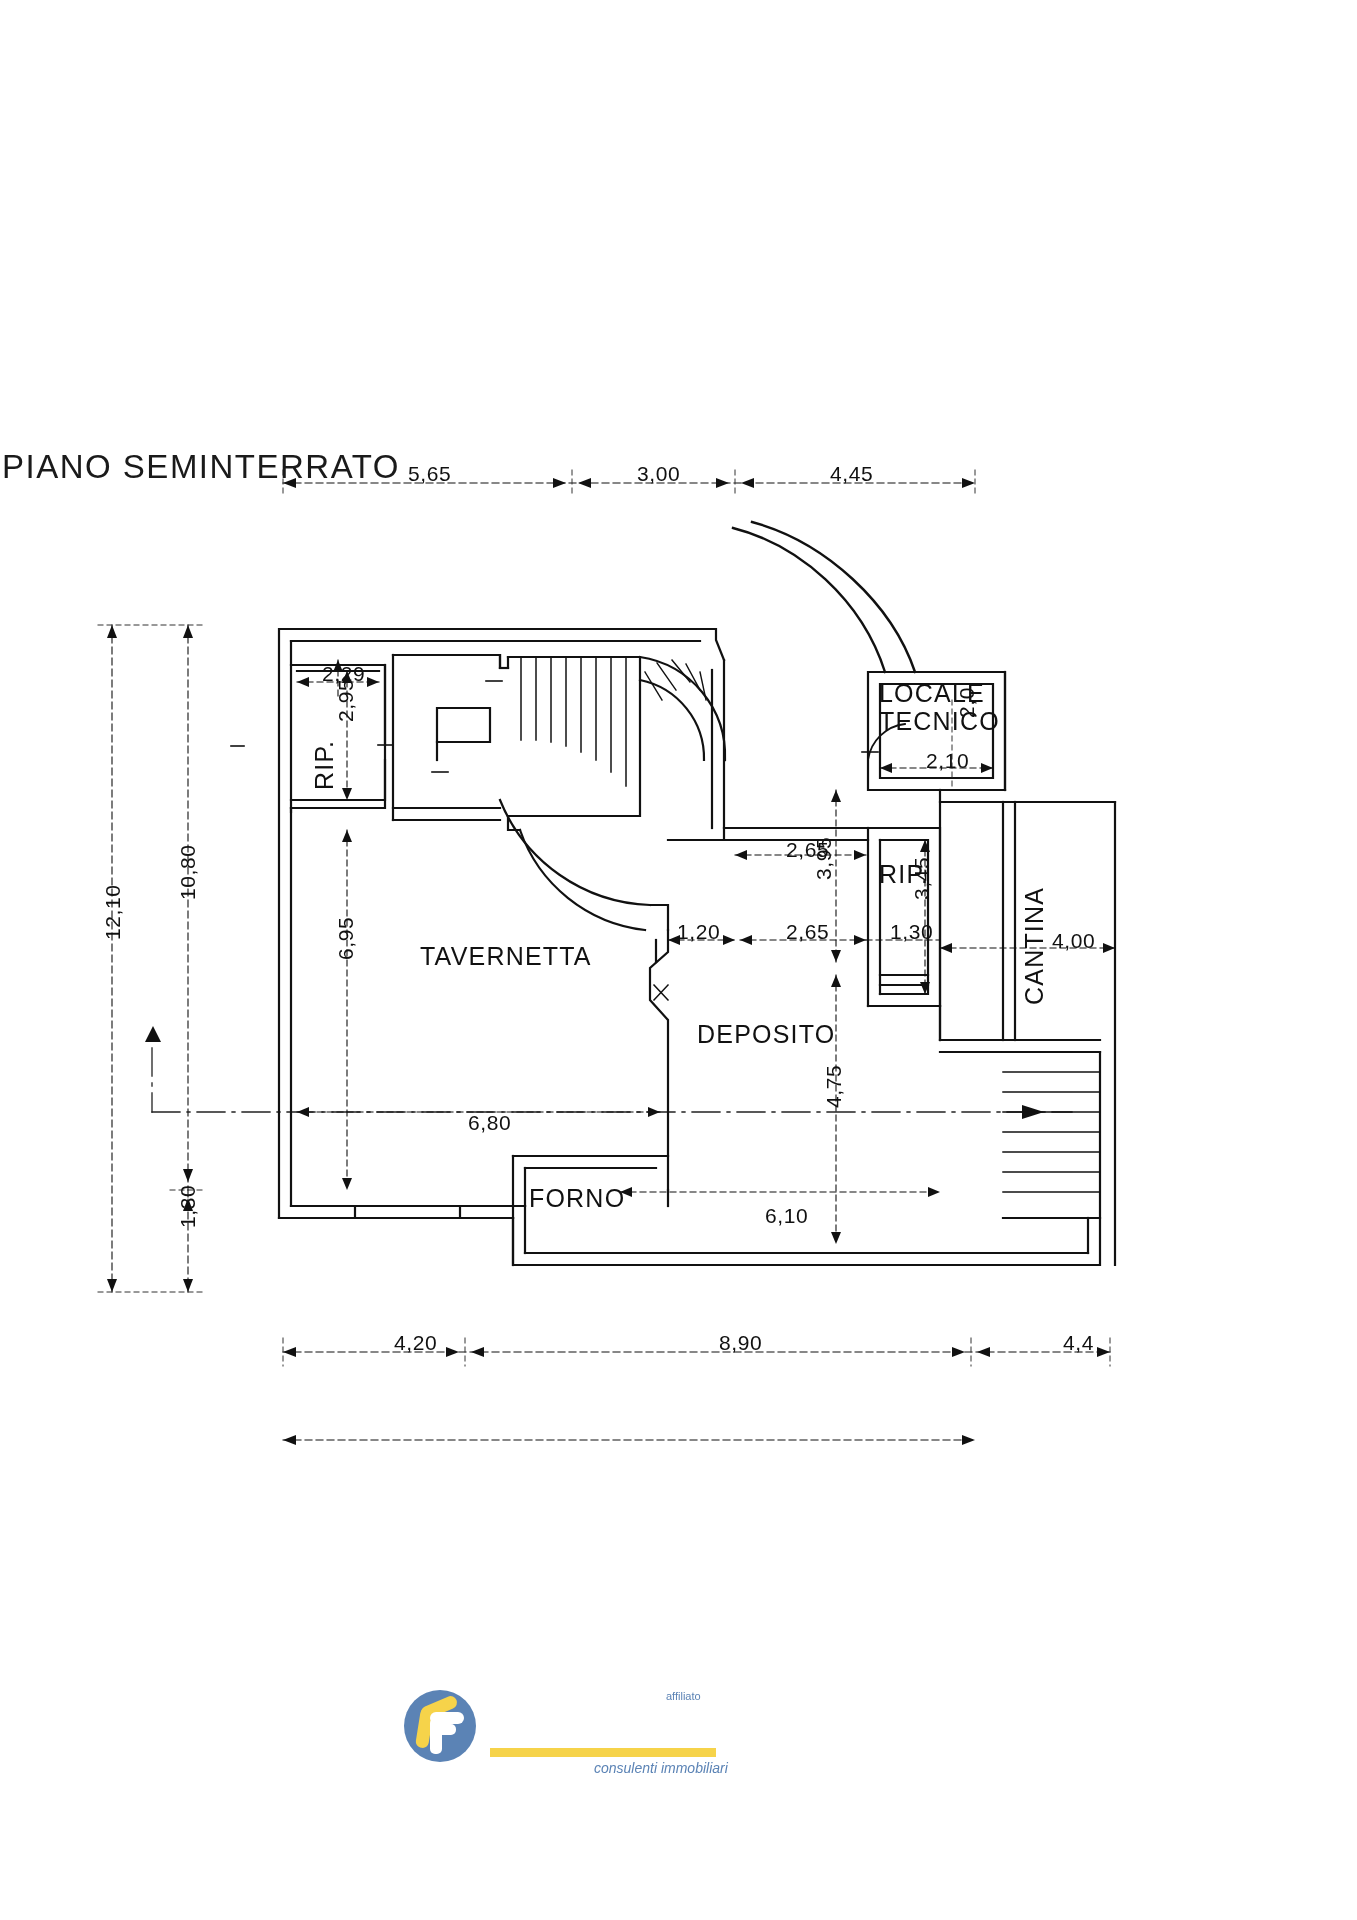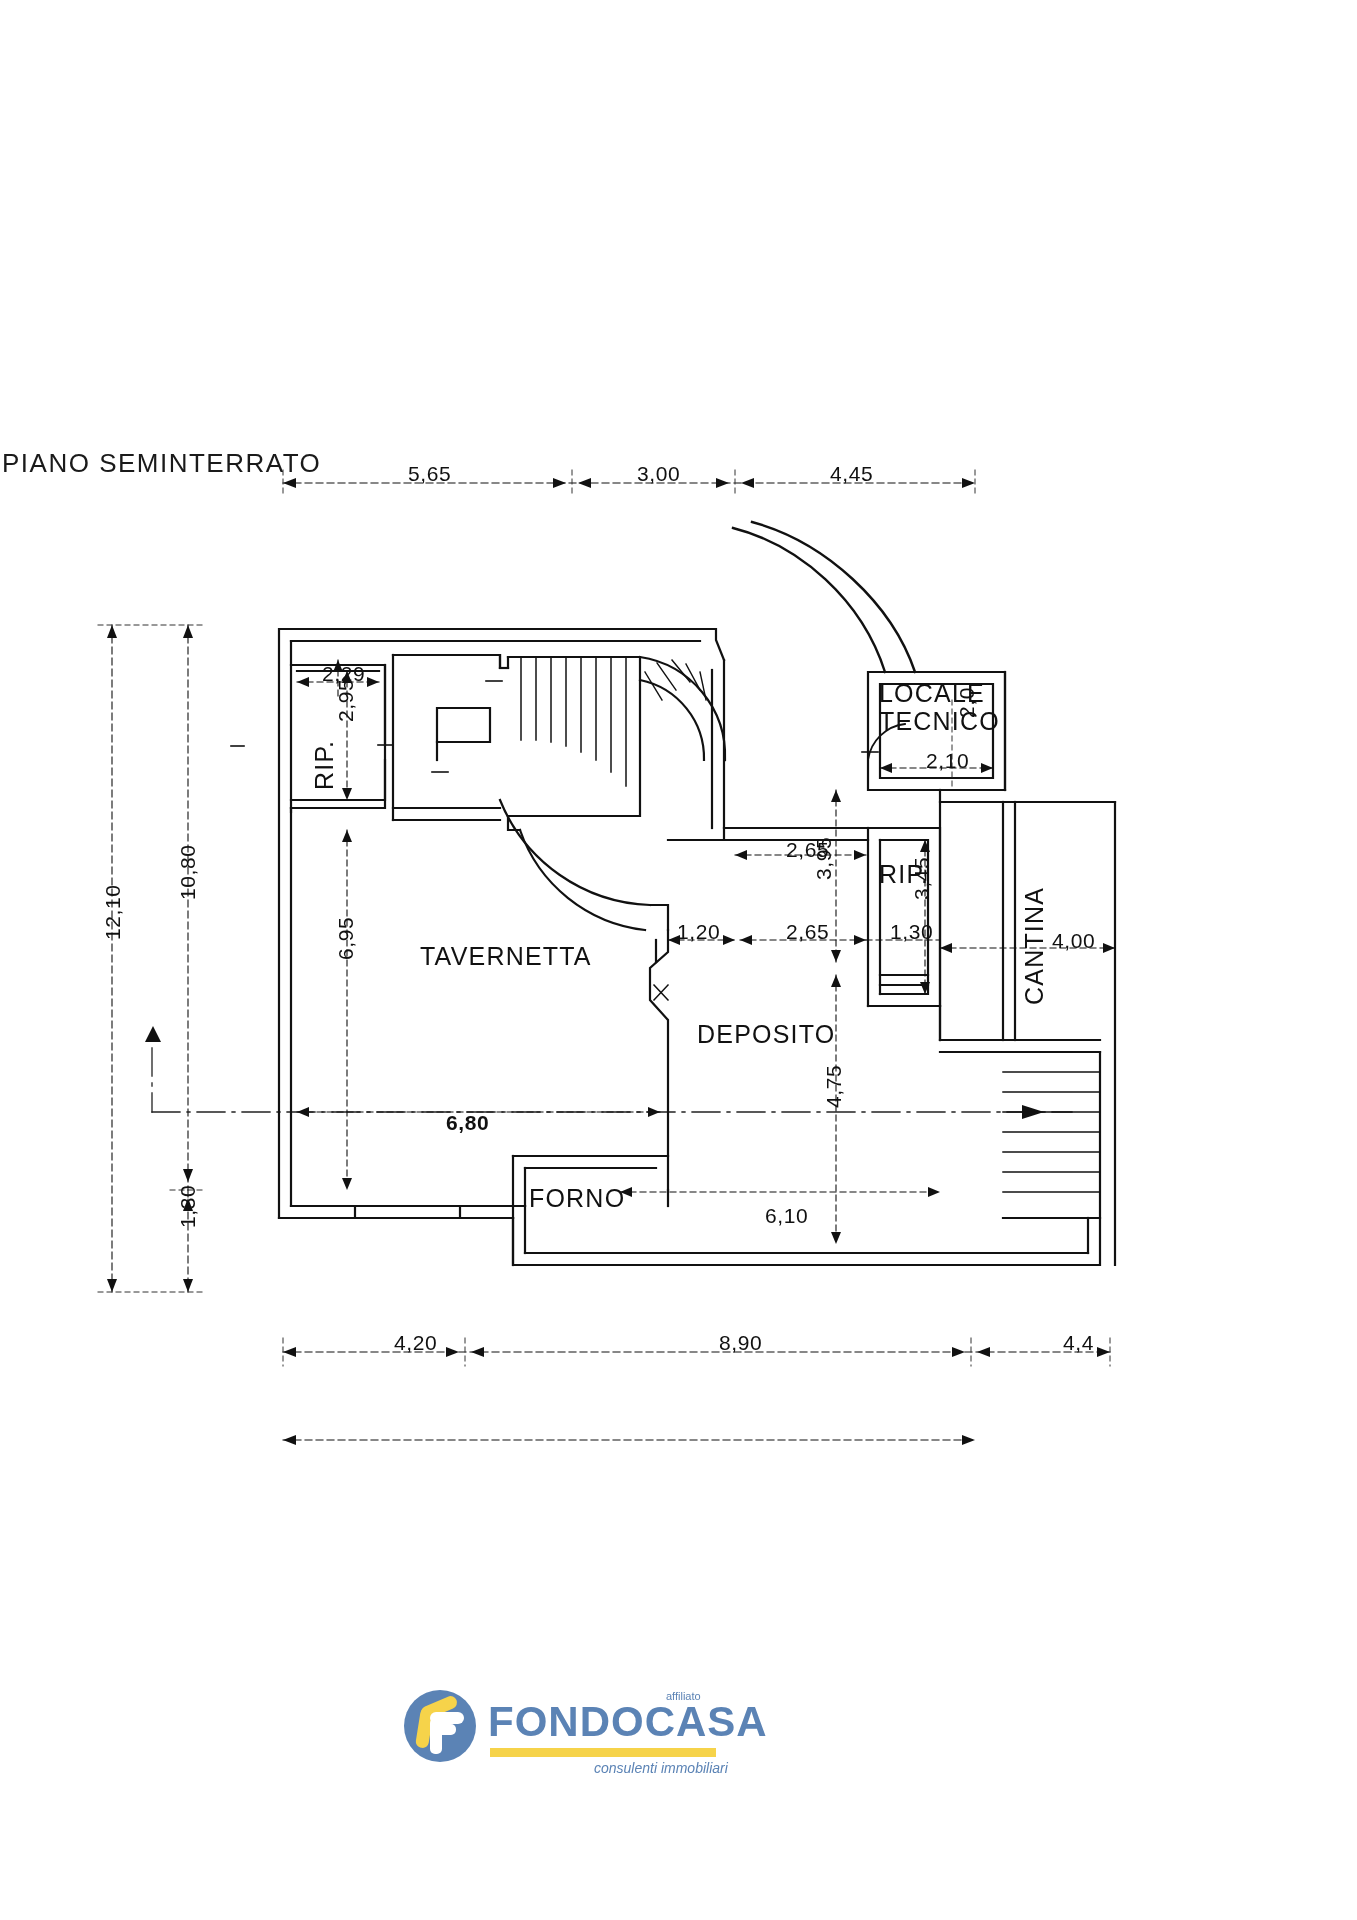--- a/index.html
+++ b/index.html
@@ -1,21 +1,21 @@
 <!DOCTYPE html>
 <html><head>
 <meta charset="utf-8">
 <style>
   html,body{margin:0;padding:0;background:#fff;}
   body{width:1357px;height:1920px;position:relative;
        font-family:"Liberation Sans",sans-serif;color:#111;overflow:hidden;}
 
   #plan{position:absolute;inset:0;}
 
-  .title{position:absolute;left:2px;top:448px;font-size:26px;letter-spacing:1.5px;
+  .title{position:absolute;left:2px;top:448px;font-size:33px;letter-spacing:1.5px;
          font-family:"Liberation Sans",sans-serif;font-weight:400;color:#1a1a1a;white-space:nowrap;text-align:center;}
 
   
   .lbl{position:absolute;font-size:22px;color:#111;white-space:nowrap;
        font-family:"Liberation Sans",sans-serif;letter-spacing:.5px;}
   .lbl.room{font-size:25px;letter-spacing:1.2px;}
   .lbl.dim{font-size:21px;letter-spacing:.6px;}
   .rot90{transform:rotate(-90deg);transform-origin:left top;}
 
   
@@ -368,21 +368,21 @@
     <div class="lbl dim" style="left: 830px; top: 462px;">4,45</div>
     <div class="lbl dim" style="left: 374px; top: 1331px; margin-left: 20px;">4,20</div>
     <div class="lbl dim" style="left: 719px; top: 1331px;">8,90</div>
     <div class="lbl dim" style="left: 1063px; top: 1331px;">4,4</div>
     <div class="lbl dim rot90" style="left: 101px; top: 940px;">12,10</div>
     <div class="lbl dim rot90" style="left: 176px; top: 900px;">10,80</div>
     <div class="lbl dim rot90" style="left: 176px; top: 1228px;">1,30</div>
     <div class="lbl dim" style="left: 322px; top: 662px;">2,29</div>
     <div class="lbl dim rot90" style="left: 334px; top: 722px;">2,95</div>
     <div class="lbl dim rot90" style="left: 334px; top: 960px;">6,95</div>
-    <div class="lbl dim" style="left: 446px; top: 1111px; font-weight: bold;">6,80</div>
+    <div class="lbl dim" style="left: 468px; top: 1111px;">6,80</div>
     <div class="lbl dim" style="left: 786px; top: 838px;">2,65</div>
     <div class="lbl dim" style="left: 786px; top: 920px;">2,65</div>
     <div class="lbl dim" style="left: 677px; top: 920px;">1,20</div>
     <div class="lbl dim rot90" style="left: 812px; top: 880px;">3,95</div>
     <div class="lbl dim rot90" style="left: 822px; top: 1108px;">4,75</div>
     <div class="lbl dim" style="left: 765px; top: 1204px;">6,10</div>
     <div class="lbl dim rot90" style="left: 910px; top: 900px;">3,45</div>
     <div class="lbl dim" style="left: 890px; top: 920px;">1,30</div>
     <div class="lbl dim" style="left: 926px; top: 749px;">2,10</div>
     <div class="lbl dim rot90" style="left: 955px; top: 718px;">2,0</div>
@@ -390,17 +390,16 @@
   </div>
 
 <div class="logo">
   <div class="mark">
     <div class="fy"></div>
       <div class="fy2"></div>
     <div class="fw"></div>
       <div class="fw3"></div>
       <div class="fw2"></div>
   </div>
-  <div class="word">FONDOCASA</div>
   <div class="bar"></div>
   <div class="aff">affiliato</div>
   <div class="sub">consulenti immobiliari</div>
 </div>
 
 </body></html>

